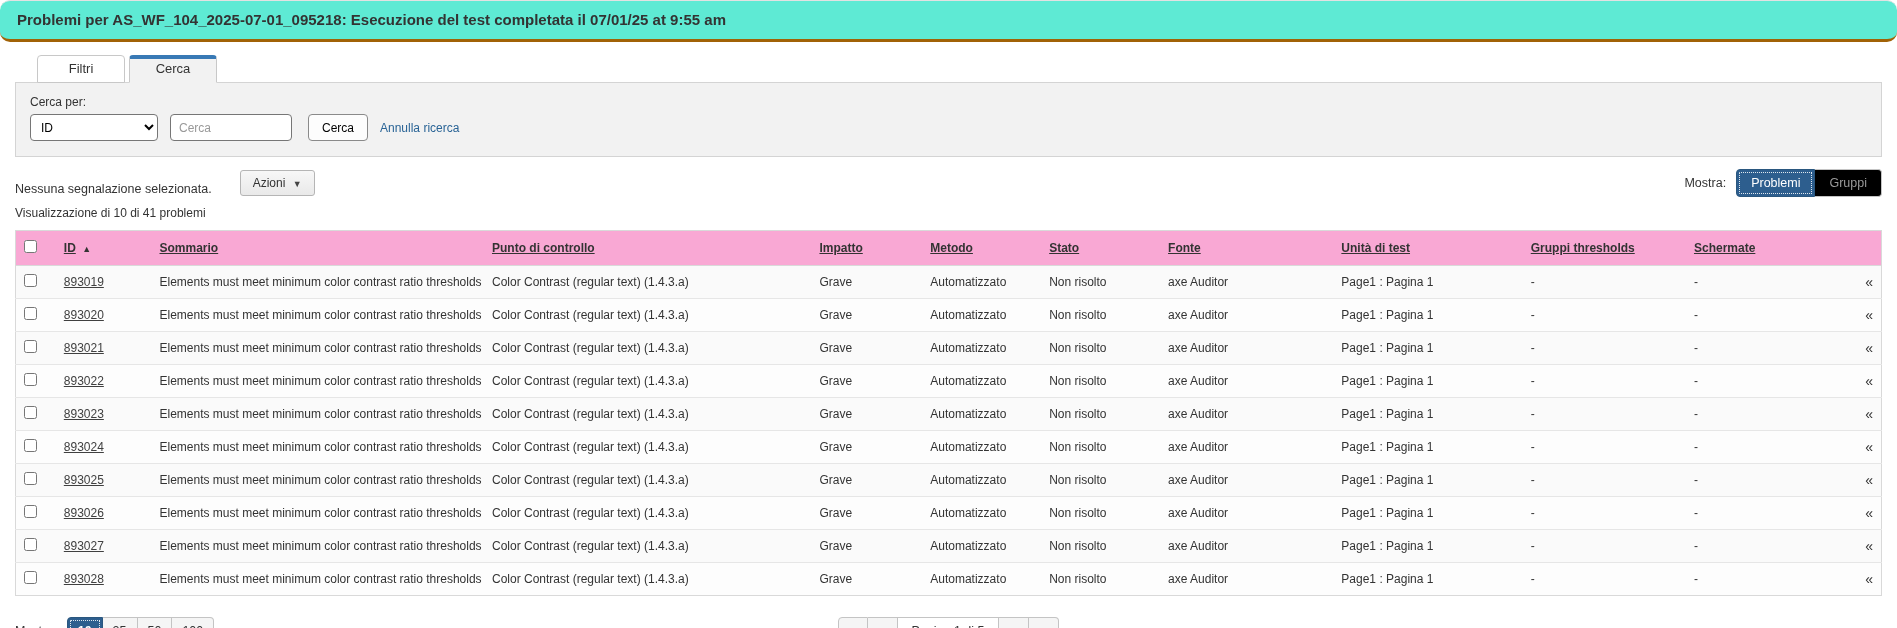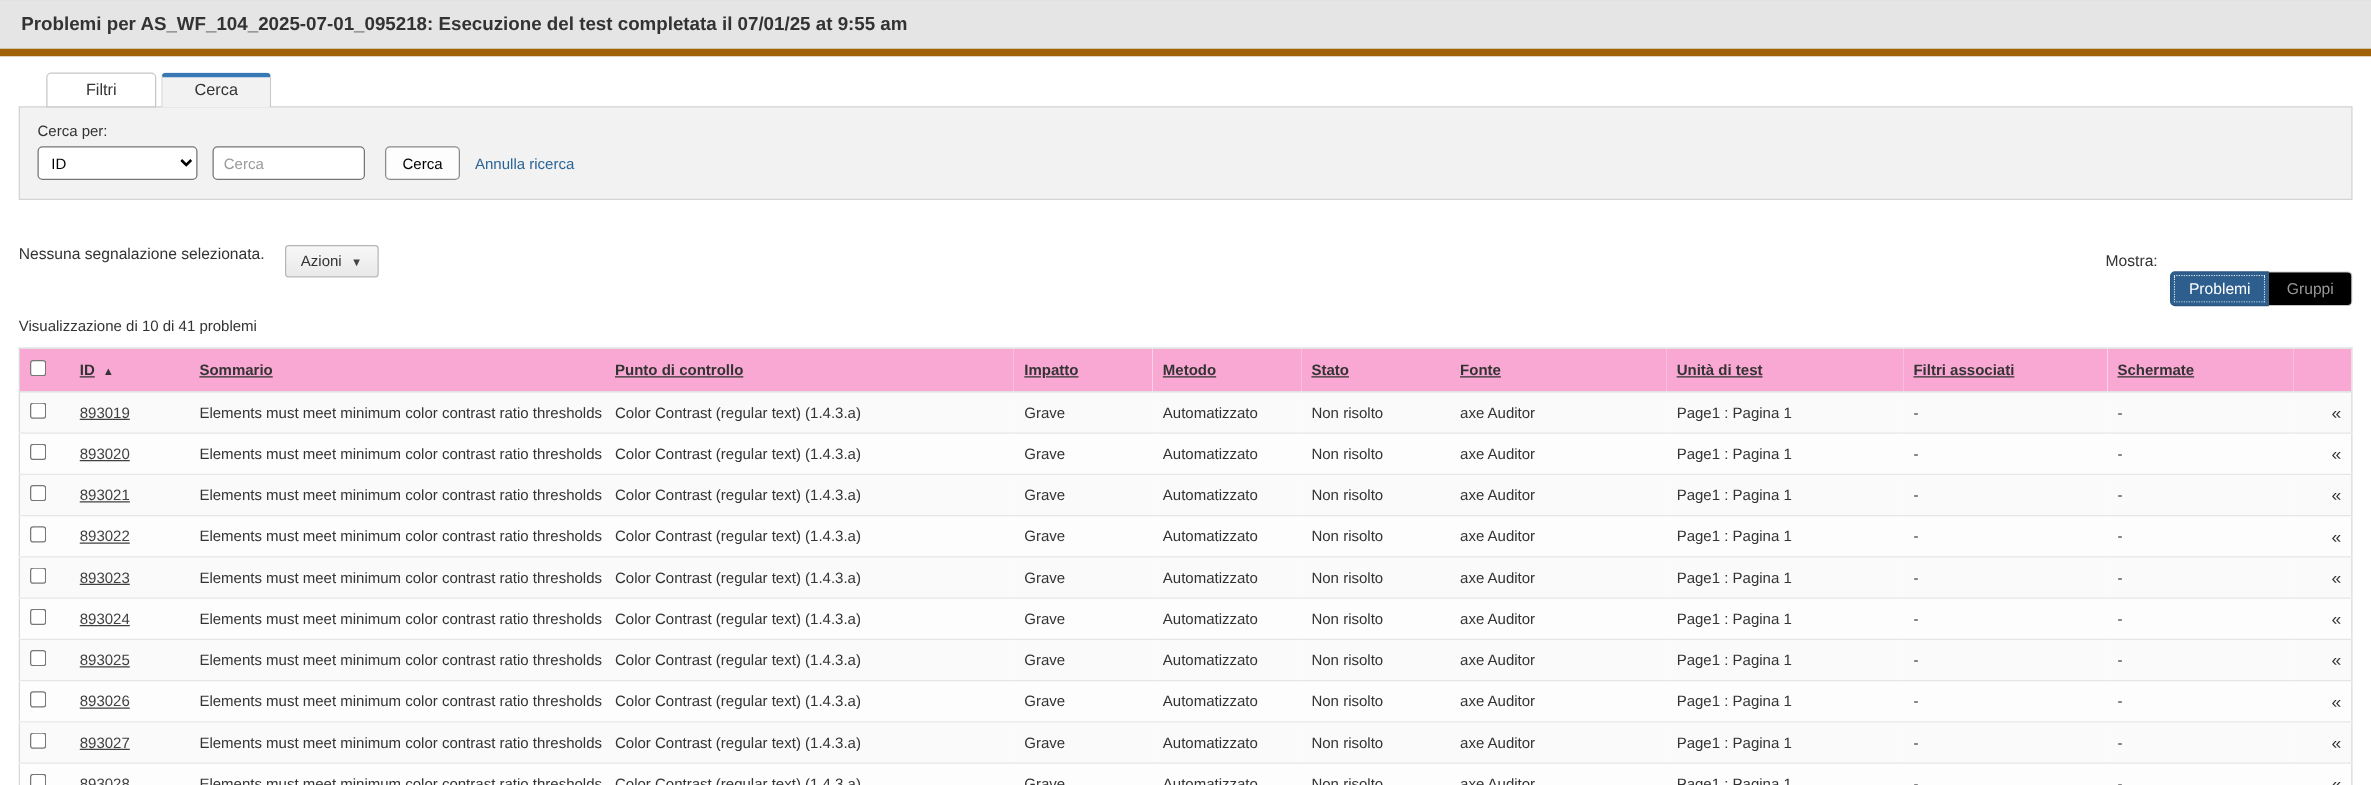--- a/index.html
+++ b/index.html
@@ -6,24 +6,25 @@
   html, body { width: 1897px; height: 628px; }
   body {
     font-family: "Liberation Sans", "DejaVu Sans", sans-serif;
     font-size: 13px;
     color: #333;
     background: #fff;
   }
 
   
   .title-bar {
-    background: #e5e5e5;
+    background: #5eead4;
     border-top: 1px solid #e2e2e2;
-    border-bottom: 6px solid #a16207;
+    border-bottom: 3px solid #a16207;
     padding: 10px 17px 11px;
+    border-radius: 10px;
   }
   .title-bar h1 {
     font-size: 15px;
     font-weight: bold;
     color: #333;
   }
 
   .content { padding: 0 15px; }
 
   
@@ -94,36 +95,36 @@
   }
   .cancel-link { font-size: 12px; color: #2a6496; text-decoration: none; cursor: pointer; }
 
   
   .toolbar {
     display: flex;
     justify-content: space-between;
     align-items: center;
     margin-top: 12px;
   }
-  .toolbar-left { display: flex; align-items: flex-start; gap: 16px; }
+  .toolbar-left { display: flex; align-items: flex-end; gap: 28px; }
   .selection-status { font-size: 12.5px; }
   .actions-btn {
     font-size: 12px;
     font-family: "Liberation Sans", sans-serif;
     padding: 5px 12px;
     border: 1px solid #b5b5b5;
     border-radius: 3px;
     background: linear-gradient(#f7f7f7, #e9e9e9);
     cursor: pointer;
     color: #333;
   }
   .actions-btn .caret { font-size: 9px; margin-left: 4px; color: #444; }
   .toolbar-right { display: flex; align-items: center; gap: 10px; }
   .show-label { font-size: 12.5px; }
-  .seg-group { display: inline-flex; margin-top: 45px; }
+  .seg-group { display: inline-flex; }
   .seg-btn {
     font-size: 12.5px;
     font-family: "Liberation Sans", sans-serif;
     padding: 6px 14px;
     border: 1px solid #c4c4c4;
     background: #000000;
     color: #999;
     cursor: pointer;
   }
   .seg-btn:first-child { border-radius: 4px 0 0 4px; }
@@ -319,21 +320,21 @@
         <th>
           <span class="col-link">Stato</span>
         </th>
         <th>
           <span class="col-link">Fonte</span>
         </th>
         <th>
           <span class="col-link">Unità di test</span>
         </th>
         <th>
-          <span class="col-link">Filtri associati</span>
+          <span class="col-link">Gruppi thresholds</span>
         </th>
         <th>
           <span class="col-link">Schermate</span>
         </th>
         <th></th>
       </tr>
     </thead>
     <tbody>
     <tr class="issue-row">
       <td>

